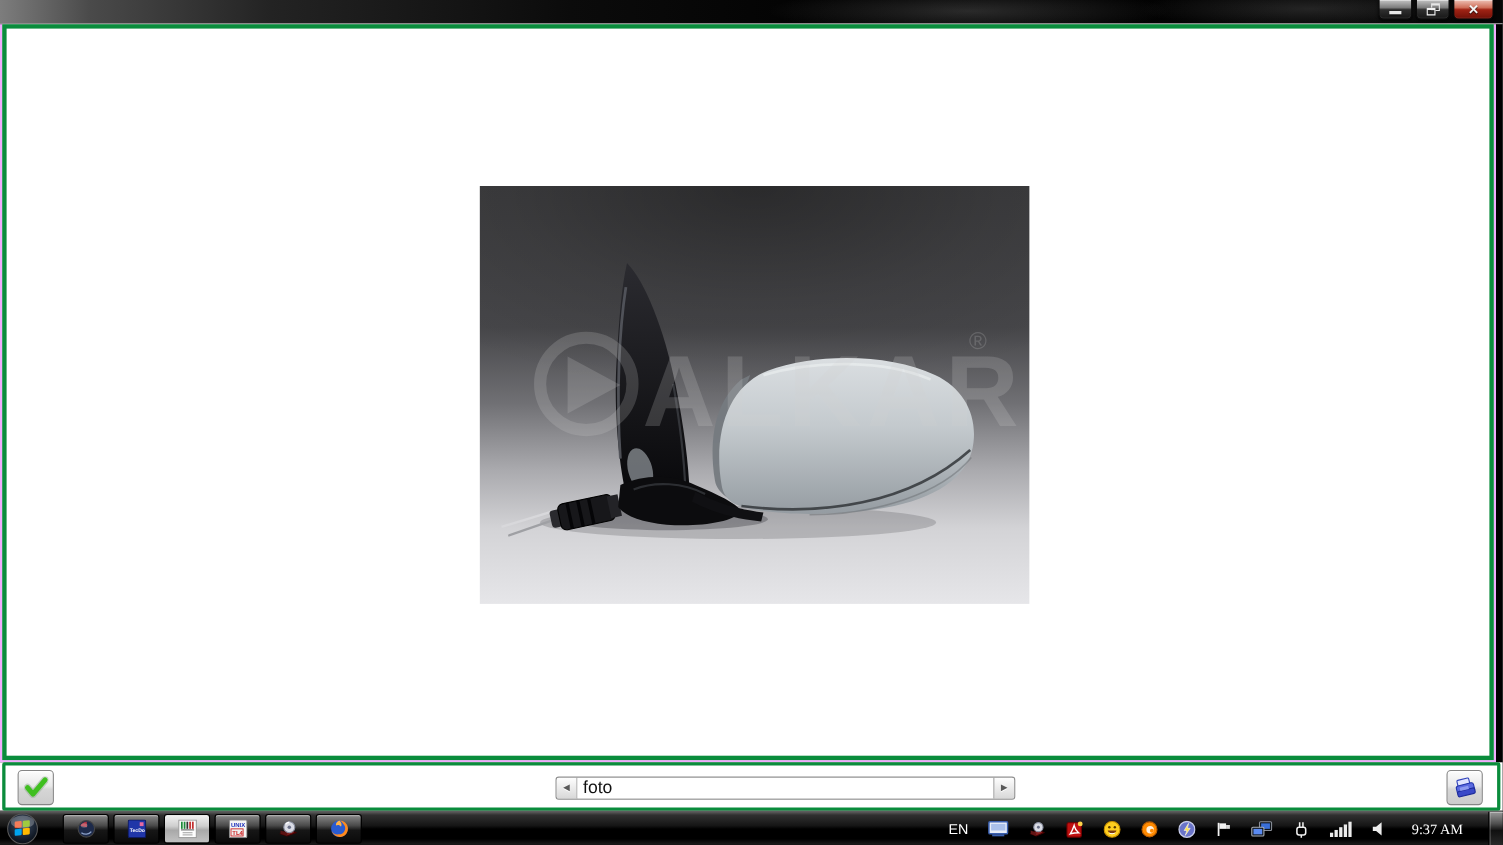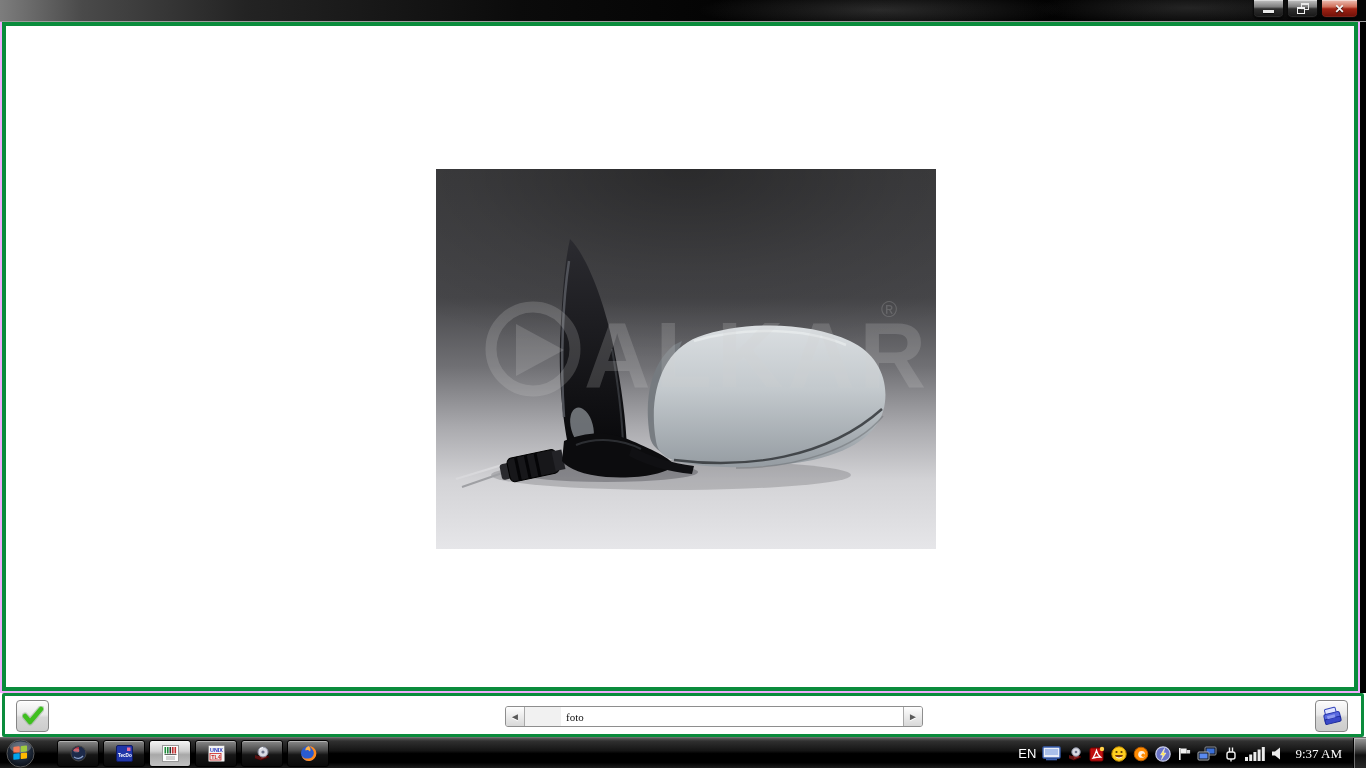--- a/index.html
+++ b/index.html
@@ -52,35 +52,35 @@
   .ok-btn{ left:11px; top:4px; }
   .print-btn{ right:13px; top:4px; }
 
   .nav-bar{ position:absolute; left:500px; top:10px; width:418px; height:21px;
     display:flex; border:1px solid #8e8e8e; border-radius:3px; background:#f1f1f1; overflow:hidden; }
   .nav-arrow{ width:19px; display:flex; align-items:center; justify-content:center;
     background:linear-gradient(180deg,#fefefe,#d8d8d8); color:#5a5a5a; font-size:10px;
     text-shadow:0 1px 0 #fff; cursor:pointer; }
   .nav-arrow.prev{ border-right:1px solid #a9a9a9; }
   .nav-arrow.next{ border-left:1px solid #a9a9a9; }
-  .nav-field{ flex:1; border:none; outline:none; background:#fff; font-size:11px;
-    color:#111; padding:0 5px; font-family:Liberation Serif, serif;margin-left:36px; }
+  .nav-field{ flex:1; border:none; outline:none; background:#fff; font-size:16px;
+    color:#111; padding:0 5px; font-family:Liberation Sans, sans-serif; }
 
   
   .taskbar{ position:absolute; left:0; top:737px; width:1366px; height:31px;
     background:linear-gradient(180deg,#5c5c5c 0%,#303030 10%,#151515 42%,#000 52%,#000 82%,#1d1d1d 100%);
     border-top:1px solid #6f6f6f; }
   .start-orb{ position:absolute; left:6px; top:1px; width:29px; height:29px; cursor:pointer; }
   .tb-apps{ position:absolute; left:57px; top:2px; display:flex; gap:4px; }
   .tb-btn{ width:42px; height:27px; border:1px solid #000; border-radius:3px; cursor:pointer;
     background:linear-gradient(180deg,#8a8a8a 0%,#4a4a4a 38%,#161616 55%,#0a0a0a 100%);
     box-shadow:inset 0 1px 0 rgba(255,255,255,.35);
     display:flex; align-items:center; justify-content:center; }
   .tb-btn.active{ background:linear-gradient(180deg,#f2f2f2 0%,#cfcfcf 40%,#a8a8a8 55%,#c2c2c2 100%); }
-  .tray{ position:absolute; right:0; top:0; height:31px; display:flex; align-items:center; gap:6px; }
+  .tray{ position:absolute; right:0; top:0; height:31px; display:flex; align-items:center; gap:18px; }
   .tray-lang{ color:#fff; font-size:13px; cursor:pointer; }
   .tray-ico{ display:flex; align-items:center; cursor:pointer; }
   .tray-clock{ color:#fff; font-size:13px; margin:0 5px 0 4px; white-space:nowrap; cursor:pointer;font-family:Liberation Serif, serif; }
   .desk-sliver{ width:13px; height:31px; border-left:1px solid #000; cursor:pointer;
     background:linear-gradient(180deg,#9a9a9a 0%,#4f4f4f 35%,#101010 55%,#2a2a2a 100%);
     box-shadow:inset 1px 1px 0 rgba(255,255,255,.35); }
   svg{ display:block; }
   svg text{ font-family:"Liberation Sans", sans-serif; }
 </style>
 </head>

